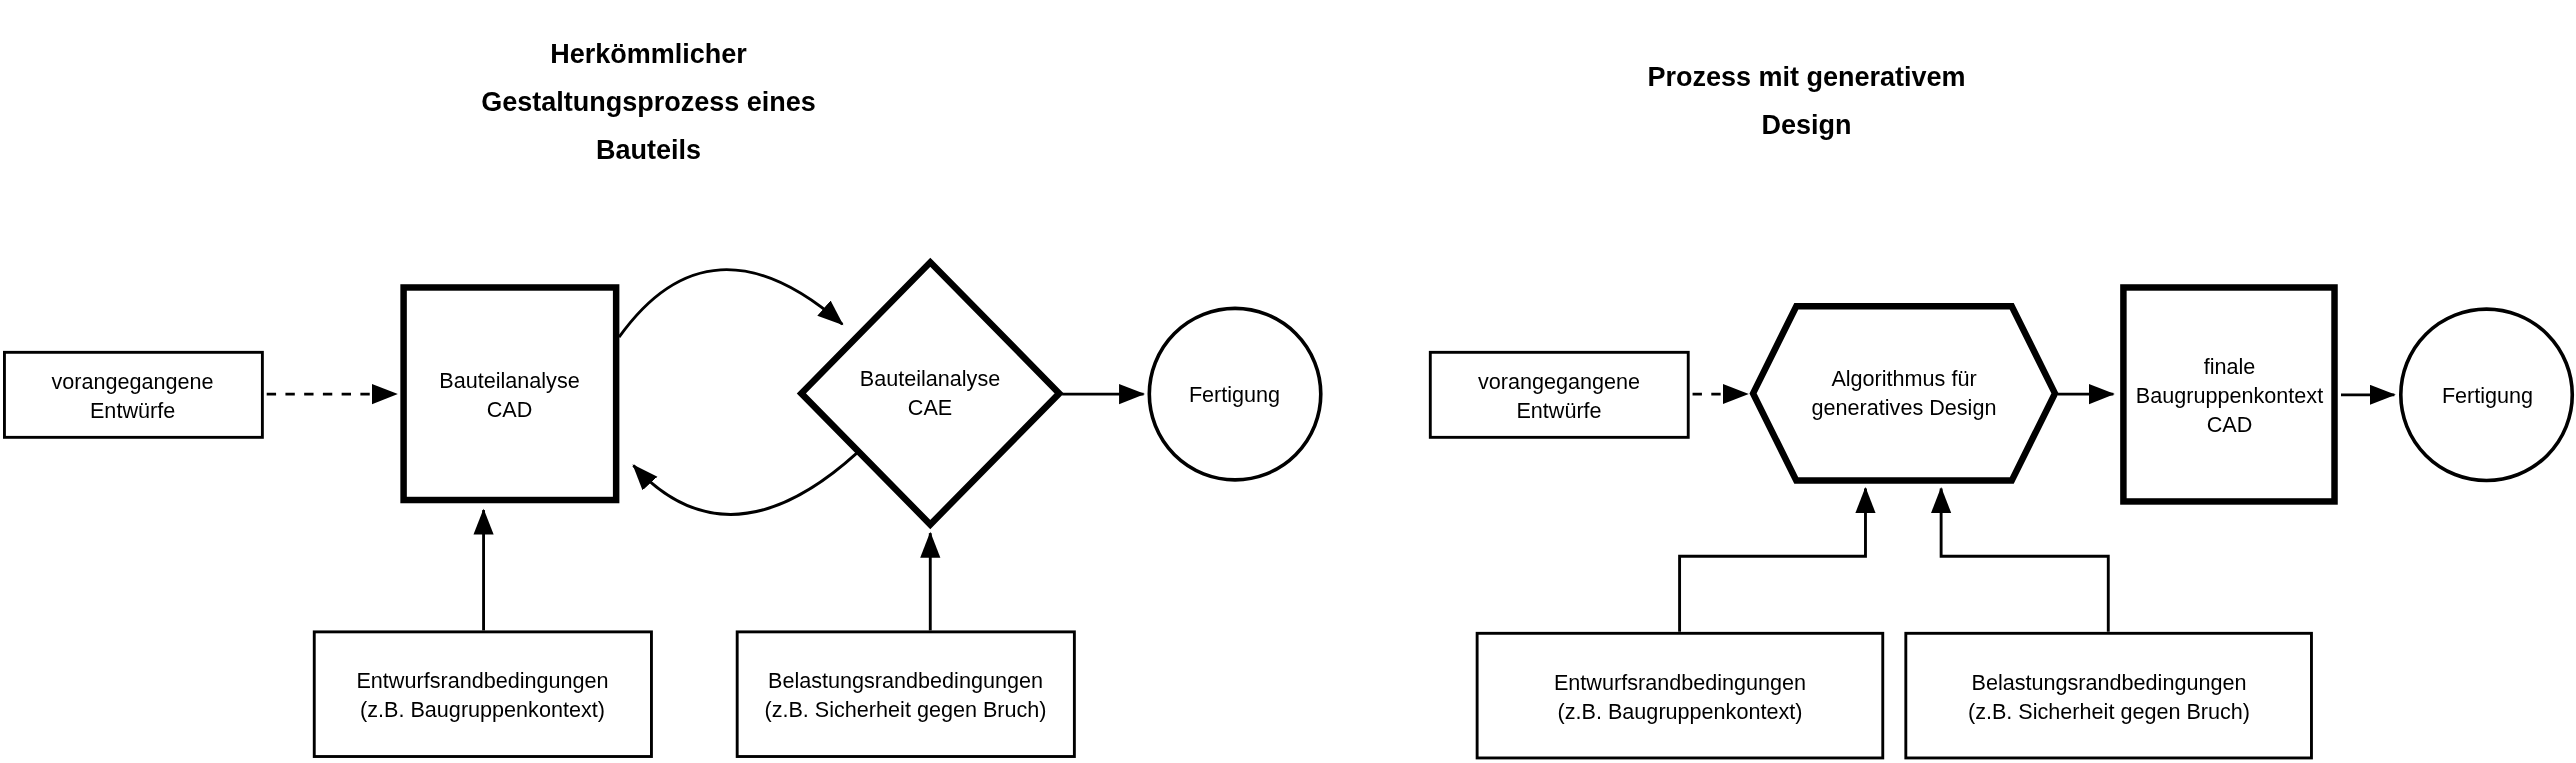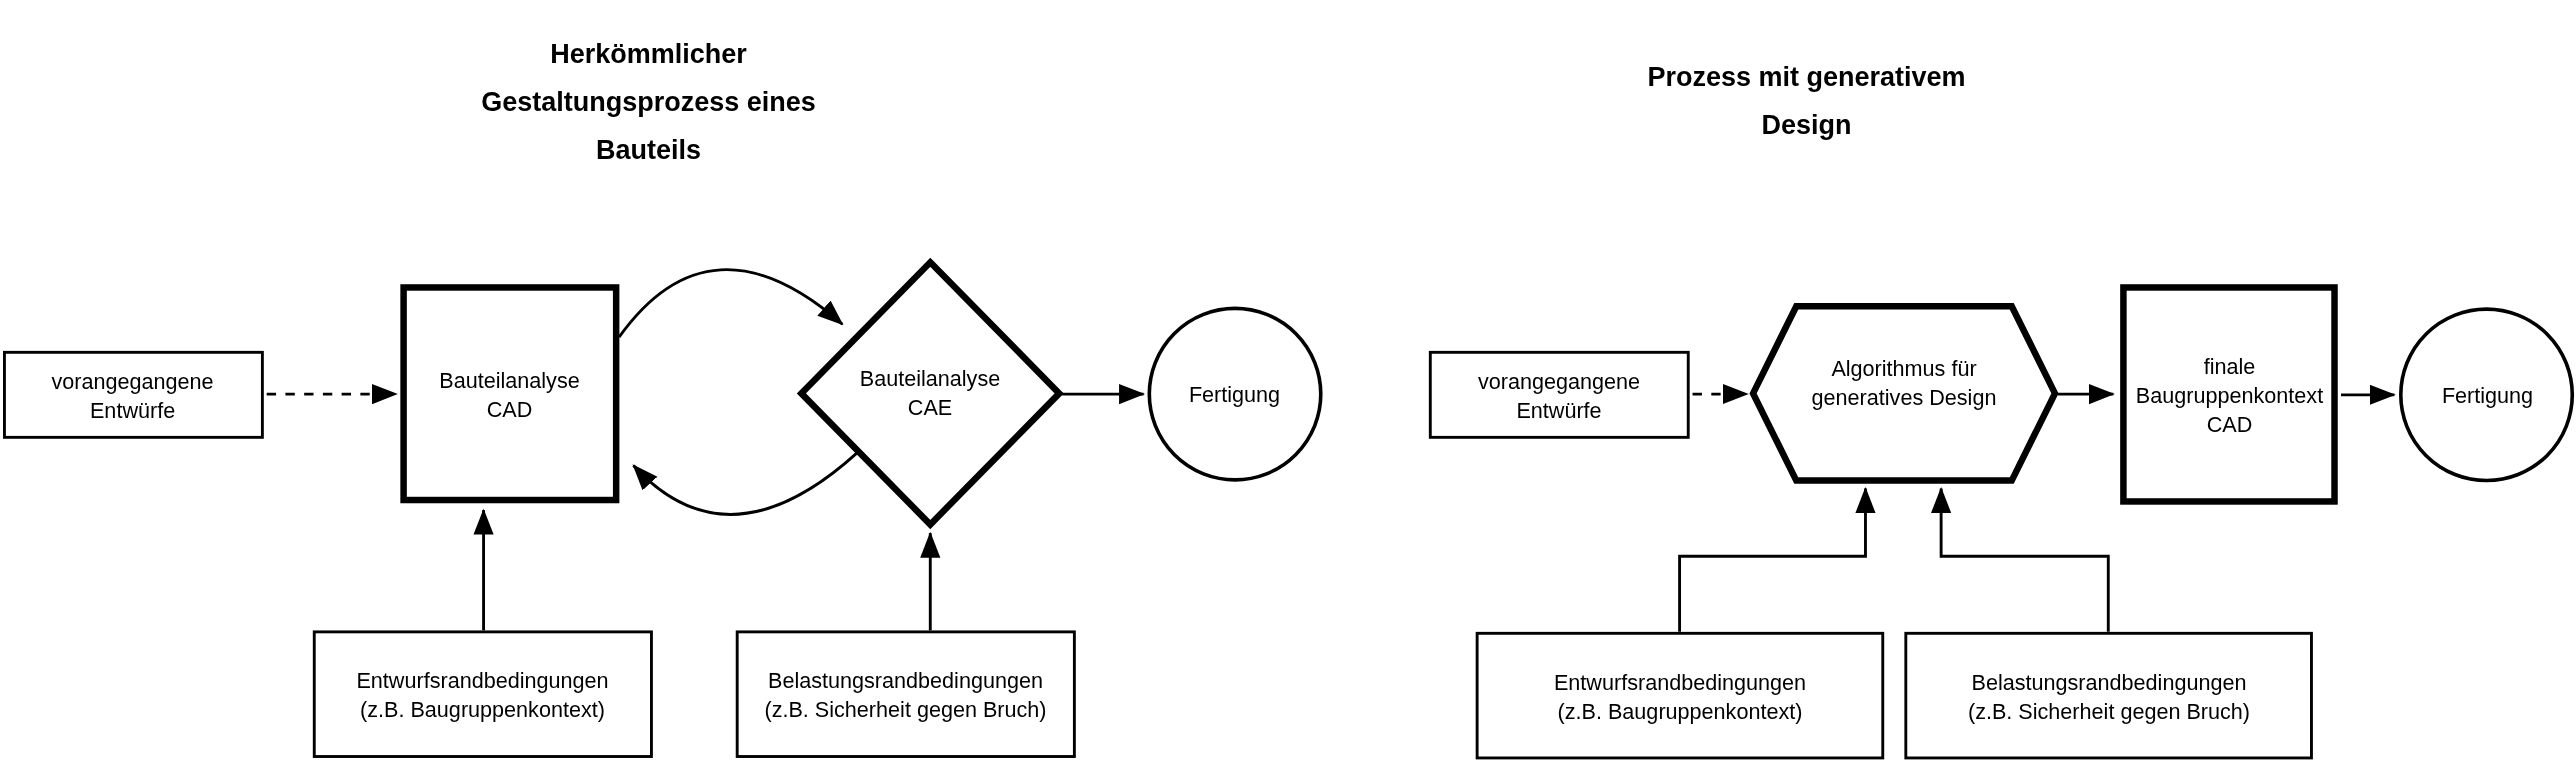--- a/index.html
+++ b/index.html
@@ -124,21 +124,21 @@
 
   <div class="label" style="left:314px; top:632px; width:337px; height:125px;">Entwurfsrandbedingungen
 (z.B. Baugruppenkontext)</div>
 
   <div class="label" style="left:737px; top:632px; width:337px; height:125px;">Belastungsrandbedingungen
 (z.B. Sicherheit gegen Bruch)</div>
 
   <div class="label" style="left:1430px; top:353px; width:258px; height:85px;">vorangegangene
 Entwürfe</div>
 
-  <div class="label" style="left:1753px; top:296px; width:302px; height:174px;">Algorithmus für
+  <div class="label" style="left:1753px; top:306px; width:302px; height:174px;">Algorithmus für
 generatives Design</div>
 
   <div class="label" style="left:2124px; top:288px; width:211px; height:214px;">finale
 Baugruppenkontext
 CAD</div>
 
   <div class="label" style="left:2401px; top:352px; width:173px; height:87px;">Fertigung</div>
 
   <div class="label" style="left:1477px; top:634px; width:406px; height:125px;">Entwurfsrandbedingungen
 (z.B. Baugruppenkontext)</div>

